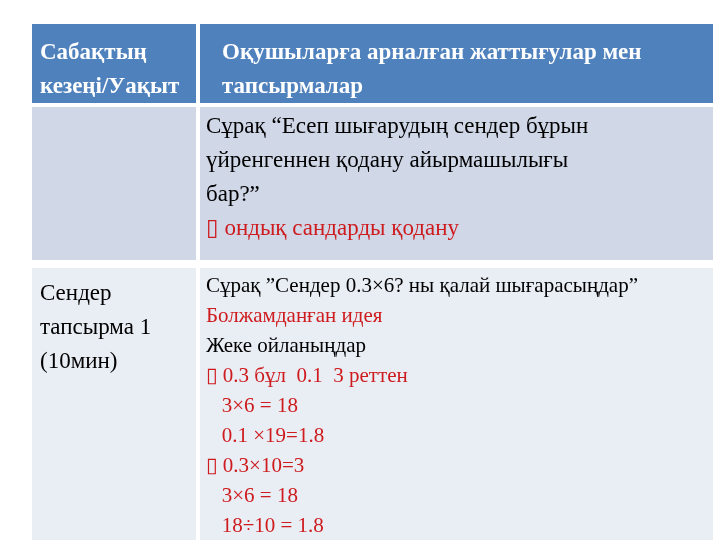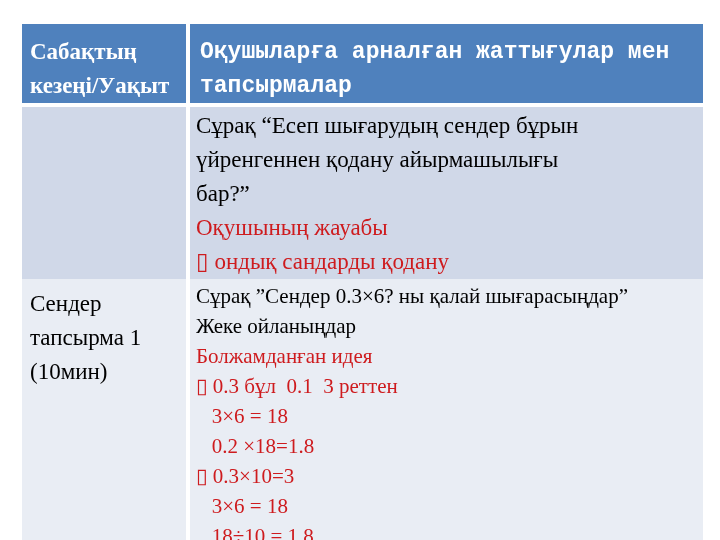--- a/index.html
+++ b/index.html
@@ -13,48 +13,48 @@
     background: var(--page-bg, #FFFFFF);
     font-family: "Liberation Serif", "DejaVu Serif", serif;
     position: relative;
   }
   .slide {
     position: absolute;
     inset: 0;
   }
   .lesson-table {
     position: absolute;
-    left: 22px;
+    left: 32px;
     top: 24px;
     width: 681px;
     height: 516px;
     display: flex;
     flex-direction: column;
   }
   .trow {
     display: flex;
     gap: 4px; 
   }
   .trow.thead   { height: 90px;  margin-bottom: 4px; }
-  .trow.r1      { height: 173px; margin-bottom: 0; }
+  .trow.r1      { height: 173px; margin-bottom: 8px; }
   .trow.r2      { flex: 1 1 auto; }
   .cell {
     box-sizing: border-box;
   }
   .cell.c1 { width: 164px; }
   .cell.c2 { flex: 1 1 auto; }
 
   .cell.head {
     background: var(--header-bg, #4F81BD);
     font-weight: bold;
     font-size: 23px;
     line-height: 34px;
     padding: 11px 4px 0 8px;
   }
-  .cell.head.c2 { padding-left: 10px; font-family: Liberation Mono, monospace; }
+  .cell.head.c2 { padding-left: 22px; }
 
   .cell.odd  { background: var(--row-odd-bg, #D0D8E8); }
   .cell.even { background: var(--row-even-bg, #E9EDF4); }
 
   .cell.body-q1 {           
     font-size: 23px;
     line-height: 34px;
     padding: 2px 4px 0 6px;
     overflow: hidden;
   }
@@ -92,38 +92,37 @@
           <div class="line header">тапсырмалар</div>
         </div>
     </div>
 
     <div class="trow r1">
       <div class="cell c1 odd"></div>
       <div class="cell c2 odd body-q1">
           <div class="line black">Сұрақ “Есеп шығарудың сендер бұрын</div>
           <div class="line black">үйренгеннен қодану айырмашылығы</div>
           <div class="line black">бар?”</div>
-          <div class="line red">Оқушының жауабы</div>
           <div class="line red">▯ ондық сандарды қодану</div>
         </div>
     </div>
 
     <div class="trow r2">
       <div class="cell c1 even body-stage">
           <div class="line black">Сендер</div>
           <div class="line black">тапсырма 1</div>
           <div class="line black">(10мин)</div>
         </div>
       <div class="cell c2 even body-q2">
           <div class="line black">Сұрақ ”Сендер 0.3×6? ны қалай шығарасыңдар”</div>
+          <div class="line red">Болжамданған идея</div>
           <div class="line black">Жеке ойланыңдар</div>
-          <div class="line red">Болжамданған идея</div>
           <div class="line red">▯ 0.3 бұл  0.1  3 реттен</div>
           <div class="line red">   3×6 = 18</div>
-          <div class="line red">   0.2 ×18=1.8</div>
+          <div class="line red">   0.1 ×19=1.8</div>
           <div class="line red">▯ 0.3×10=3</div>
           <div class="line red">   3×6 = 18</div>
           <div class="line red">   18÷10 = 1.8</div>
         </div>
     </div>
 
   </div>
 </div>
 
 </body></html>

